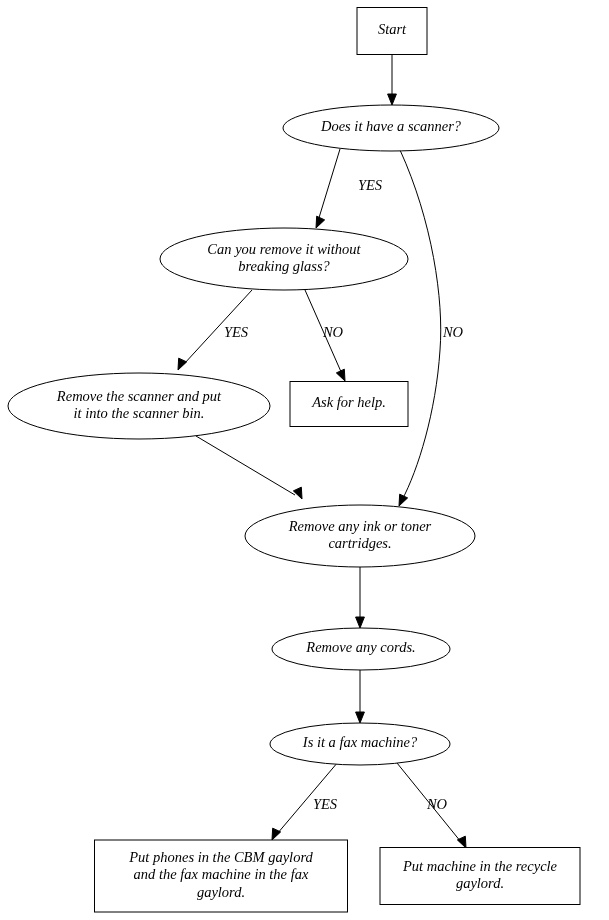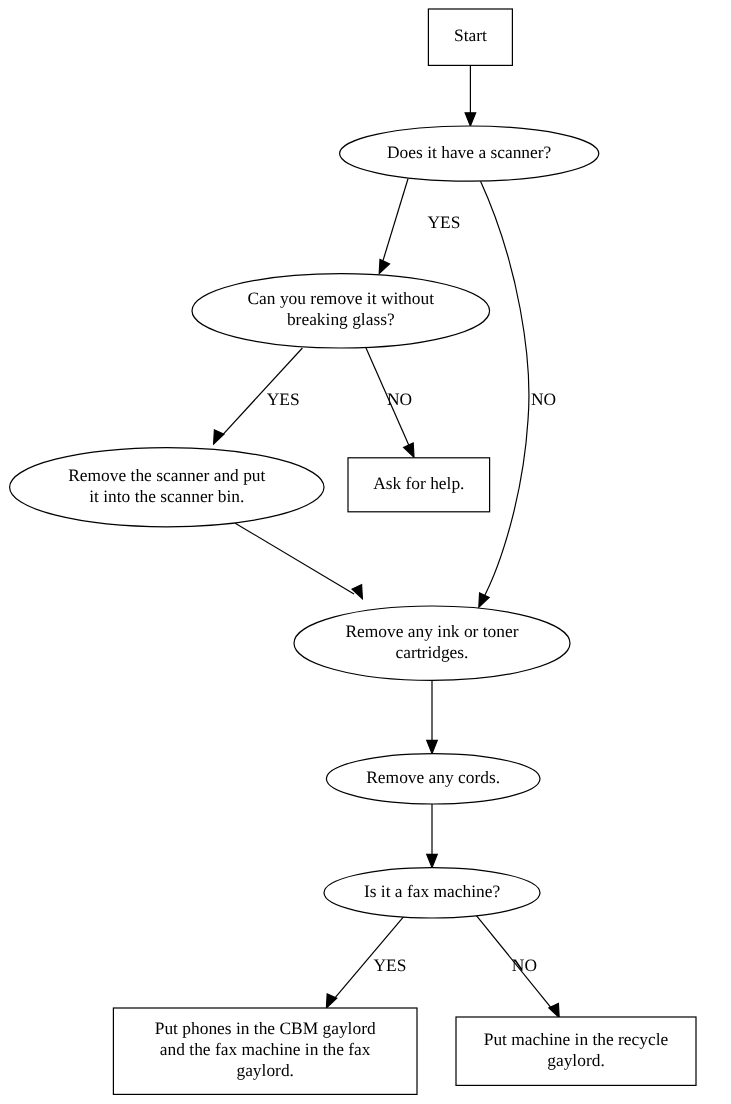--- a/index.html
+++ b/index.html
@@ -10,20 +10,21 @@
   body {
     width: 609px;
     height: 920px;
     font-family: "Liberation Serif", "DejaVu Serif", serif;
     overflow: hidden;
   }
   #flowchart-root {
     position: relative;
     width: 609px;
     height: 920px;
+    font-style: italic;
   }
   svg#flow-svg {
     position: absolute;
     top: 0;
     left: 0;
     width: 609px;
     height: 920px;
     display: block;
   }
   .node-shape {

